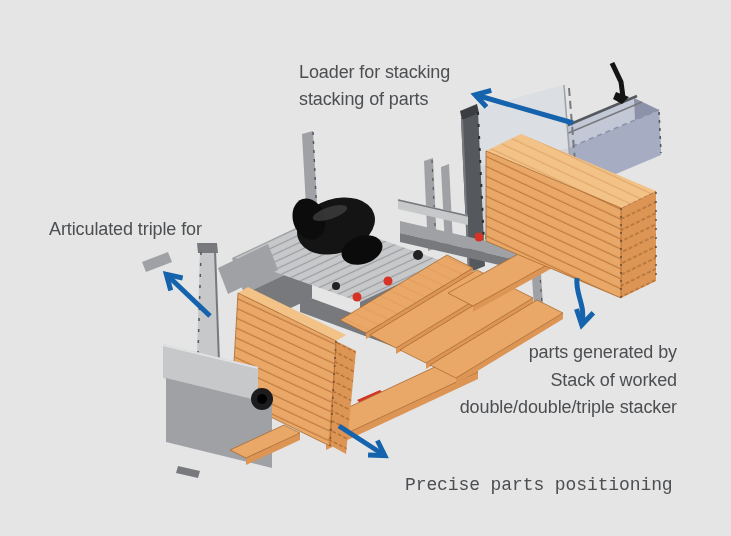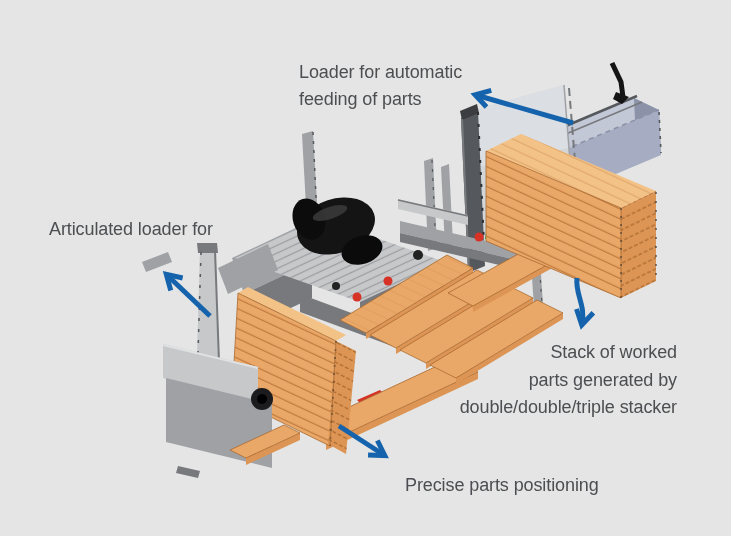--- a/index.html
+++ b/index.html
@@ -201,31 +201,31 @@
   <g>
     <path class="arrow" d="M573,123 L476,95" marker-end="url(#ah)"></path>
     <path class="arrow" d="M210,316 L167,275" marker-end="url(#ah)"></path>
     <path class="arrow" d="M339,426 L384,455" marker-end="url(#ah)"></path>
     <path class="arrow" d="M577,278 C575,294 586,306 582,324" marker-end="url(#ah)"></path>
   </g>
 </svg>
 
   
   <div class="label" style="left:299px;top:59px;">
-    <div>Loader for automatic</div>
-    <div>feeding of parts</div>
+    <div>Loader for stacking</div>
+    <div>stacking of parts</div>
   </div>
 
   <div class="label" style="left:49px;top:216px;">
-    <div>Articulated loader for</div>
+    <div>Articulated triple for</div>
   </div>
 
   <div class="label right" style="right:54px;top:339px;">
+    <div>parts generated by</div>
     <div>Stack of worked</div>
-    <div>parts generated by</div>
     <div>double/double/triple stacker</div>
   </div>
 
-  <div class="label" style="left:405px;top:472px;">
+  <div class="label" style="left:405px;top:472px;font-family:Liberation Mono, monospace;">
     <div>Precise parts positioning</div>
   </div>
 
 </div>
 
 </body></html>

